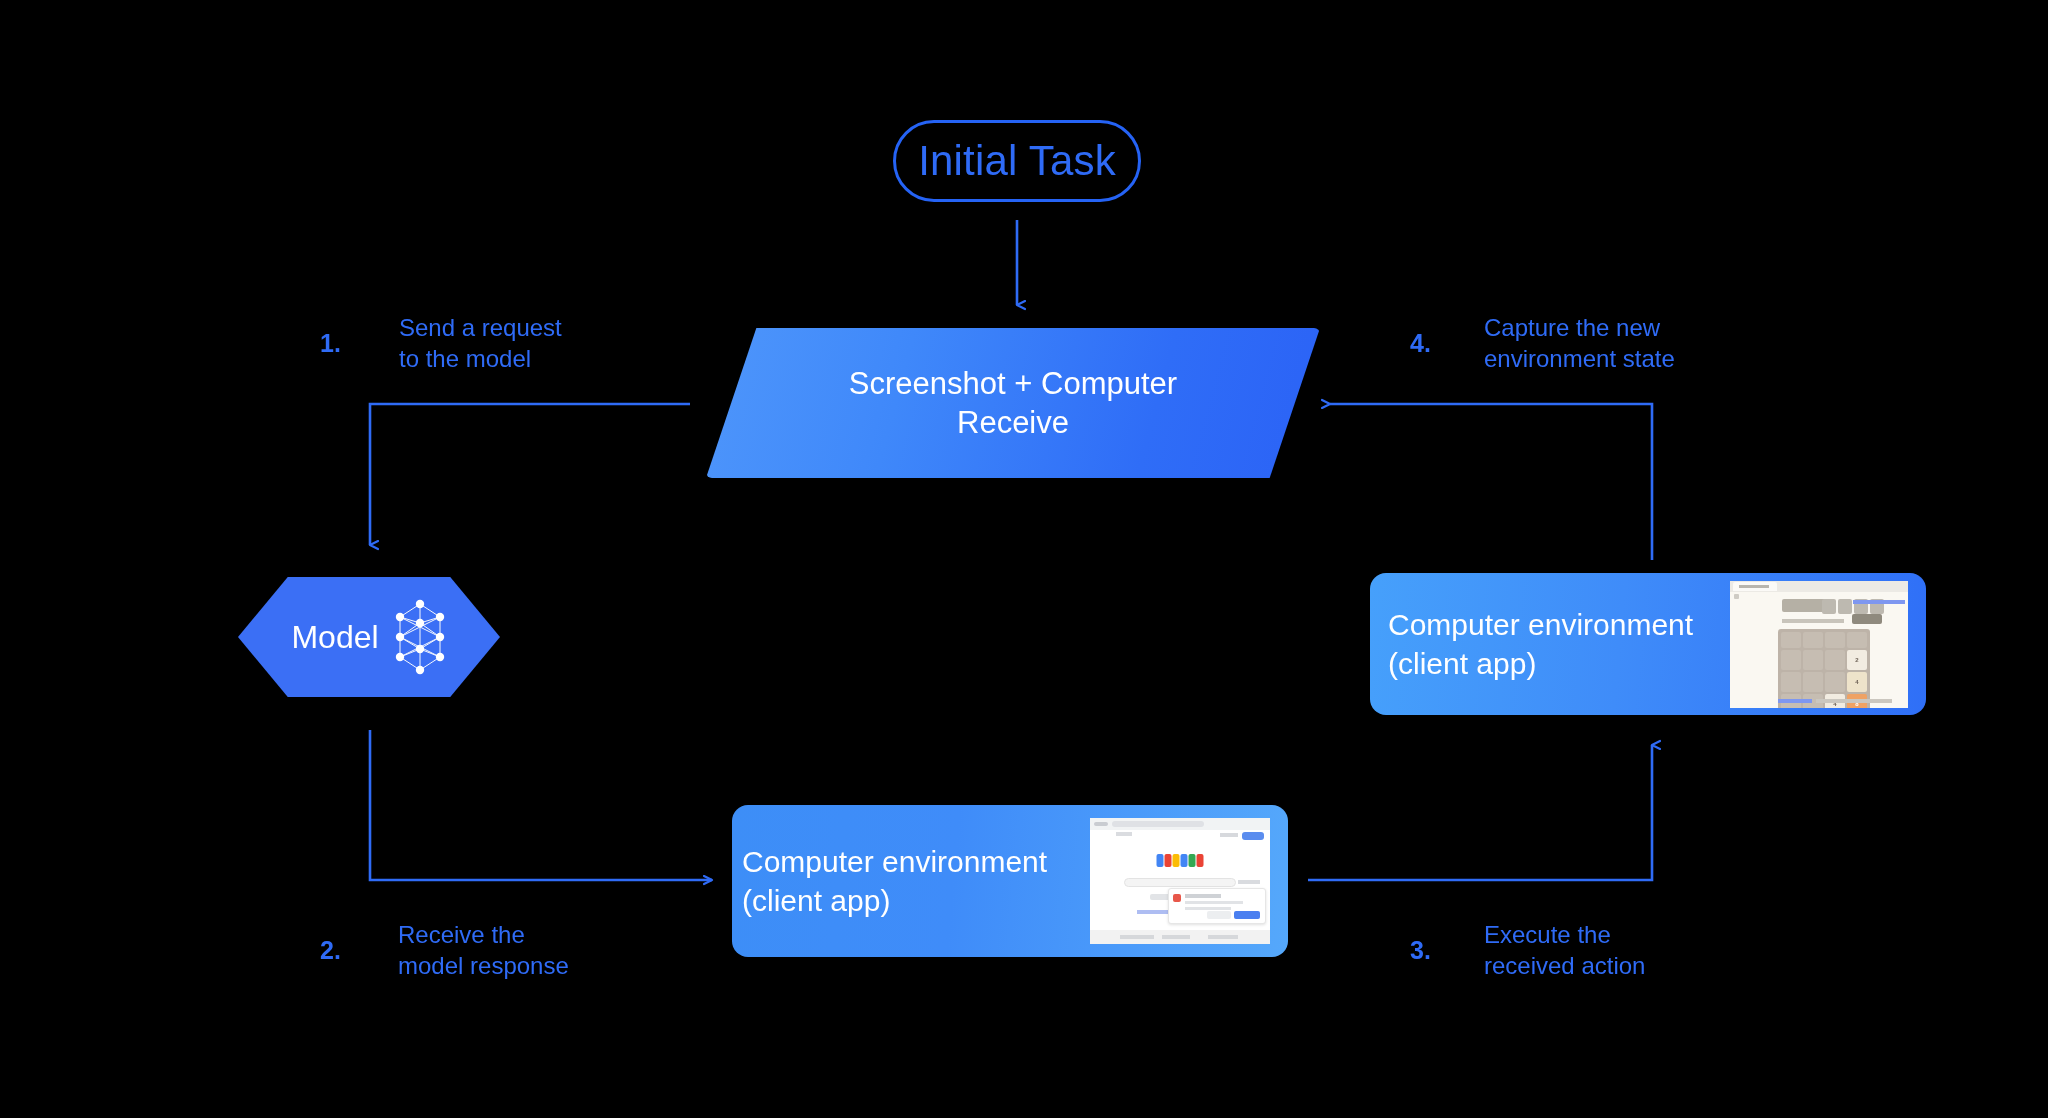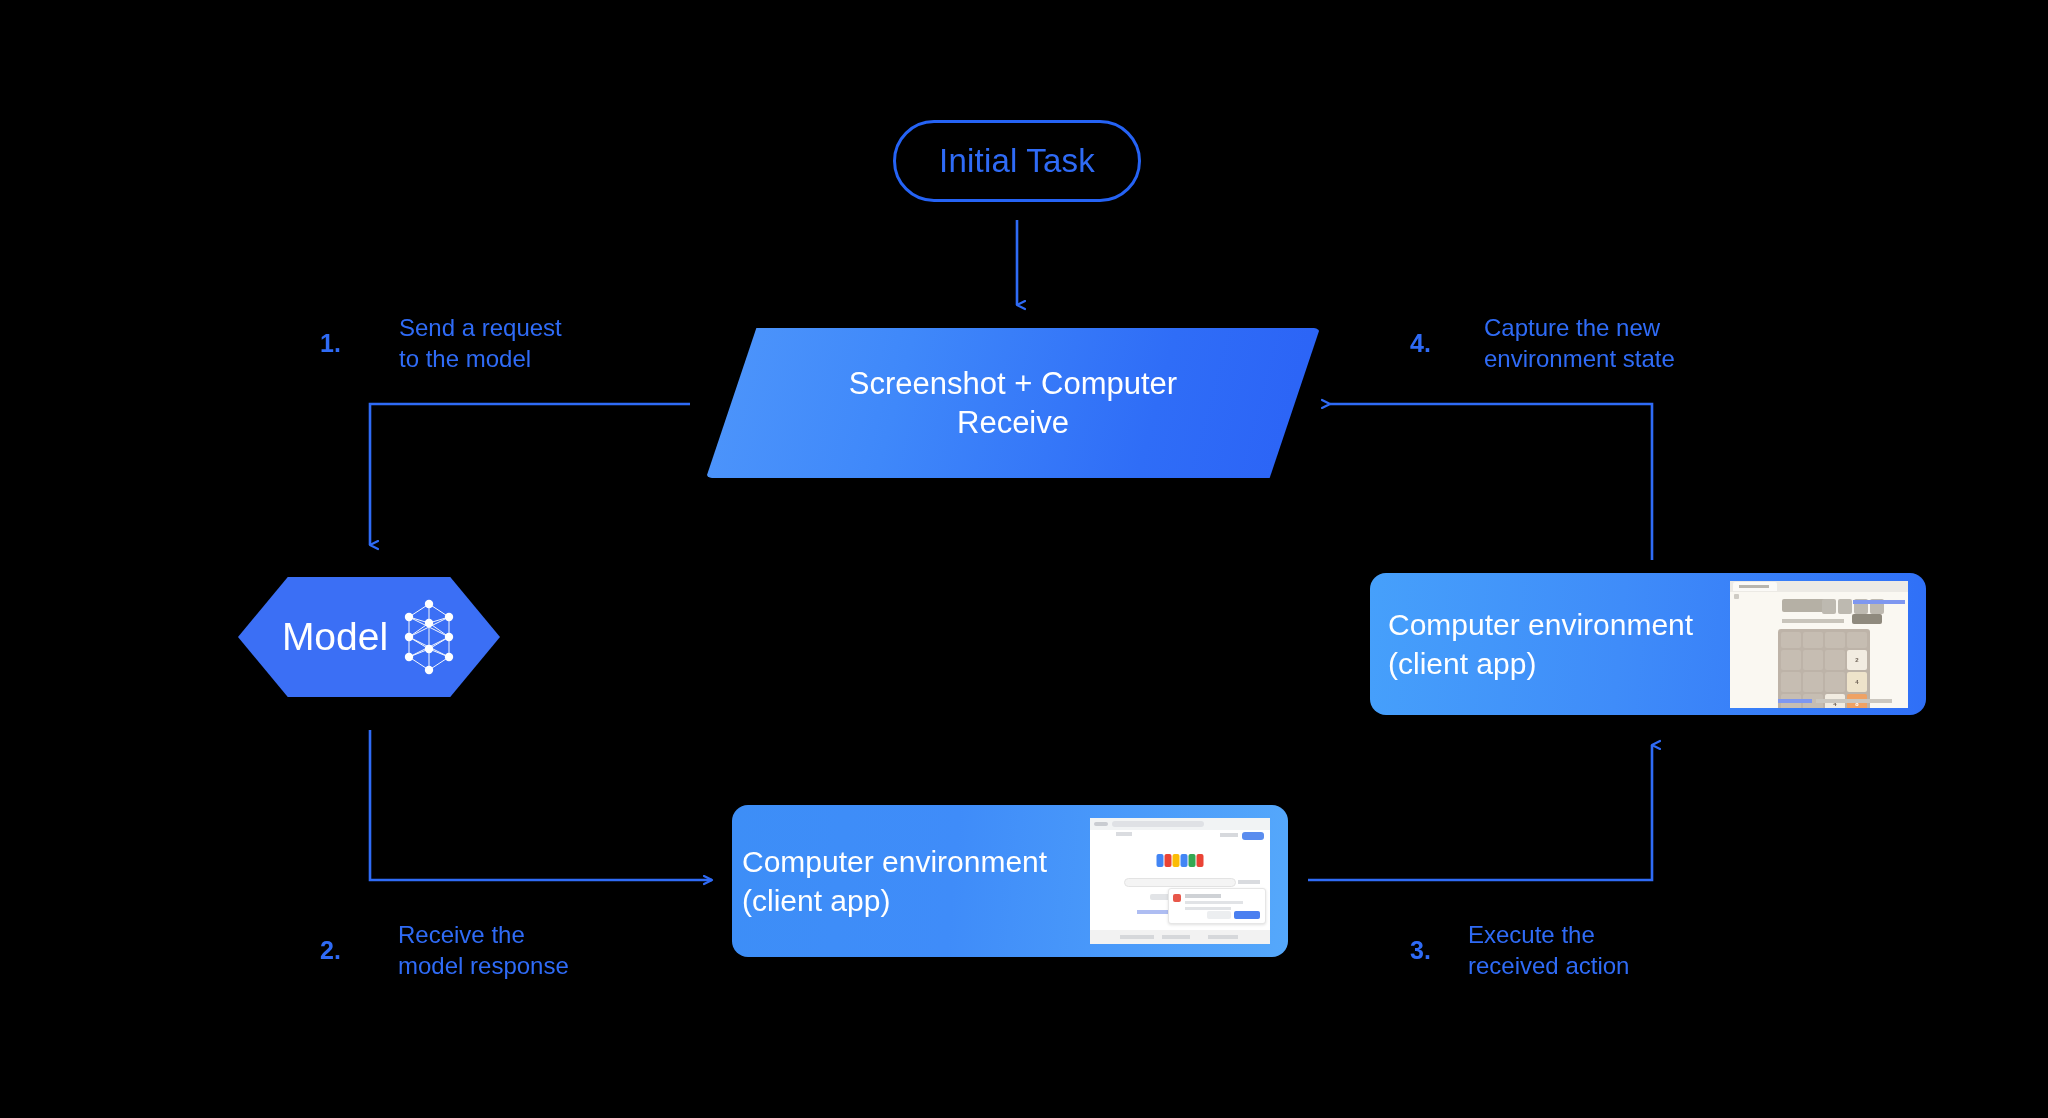--- a/index.html
+++ b/index.html
@@ -16,21 +16,21 @@
   
   #initial-task {
     position: absolute; left: 893px; top: 120px;
     width: 248px; height: 82px;
     border: 3px solid #2563f5;
     border-radius: 41px;
     display: flex; align-items: center; justify-content: center;
     background: transparent;
   }
   #initial-task .txt {
-    color: #2f6bf6; font-size: 33px; letter-spacing: .2px; white-space: nowrap;
+    color: #2f6bf6; font-size: 42px; letter-spacing: .2px; white-space: nowrap;
   }
 
   
   #screenshot-node {
     position: absolute; left: 706px; top: 328px;
     width: 614px; height: 150px;
   }
   #screenshot-node .para {
     position: absolute; inset: 0;
     background: linear-gradient(105deg, #4e96fb 0%, #3f88fa 32%, #2f6df7 72%, #2b62f6 100%);
@@ -50,21 +50,21 @@
   }
   #model-node .hex {
     position: absolute; inset: 0;
     background: #3b6ff5;
     clip-path: polygon(19% 0%, 81% 0%, 100% 50%, 81% 100%, 19% 100%, 0% 50%);
   }
   #model-node .inner {
     position: absolute; inset: 0;
     display: flex; align-items: center; justify-content: center; gap: 14px;
   }
-  #model-node .mlabel { color: #fff; font-size: 39px; }
+  #model-node .mlabel { color: #fff; font-size: 32px; }
   #model-node .nn { width: 54px; height: 78px; display: block; }
 
   
   .env-card {
     position: absolute;
     border-radius: 16px;
     overflow: hidden;
     display: flex; align-items: center;
   }
   .env-card .grad { position: absolute; inset: 0; }
@@ -157,21 +157,21 @@
   #step-4 { left: 1410px; top: 305px; width: 330px; height: 80px; }
   #step-4 .num { left: 0; top: 24px; }
   #step-4 .ttl { left: 74px; top: 8px; }
 
   #step-2 { left: 320px; top: 912px; width: 330px; height: 80px; }
   #step-2 .num { left: 0; top: 24px; }
   #step-2 .ttl { left: 78px; top: 8px; }
 
   #step-3 { left: 1410px; top: 912px; width: 330px; height: 80px; }
   #step-3 .num { left: 0; top: 24px; }
-  #step-3 .ttl { left: 58px; top: 8px; }
+  #step-3 .ttl { left: 74px; top: 8px; }
 </style>
 </head>
 <body>
 
 <div id="stage">
 
   <svg class="svg-layer" viewBox="0 0 2048 1118">
     <defs>
       <marker id="ah-down" markerWidth="12" markerHeight="12" refX="5" refY="9" orient="auto" markerUnits="userSpaceOnUse">
         <path d="M1,1 L5,9 L9,1" fill="none" stroke="#2f6bf6" stroke-width="2.2" stroke-linecap="round" stroke-linejoin="round"></path>

